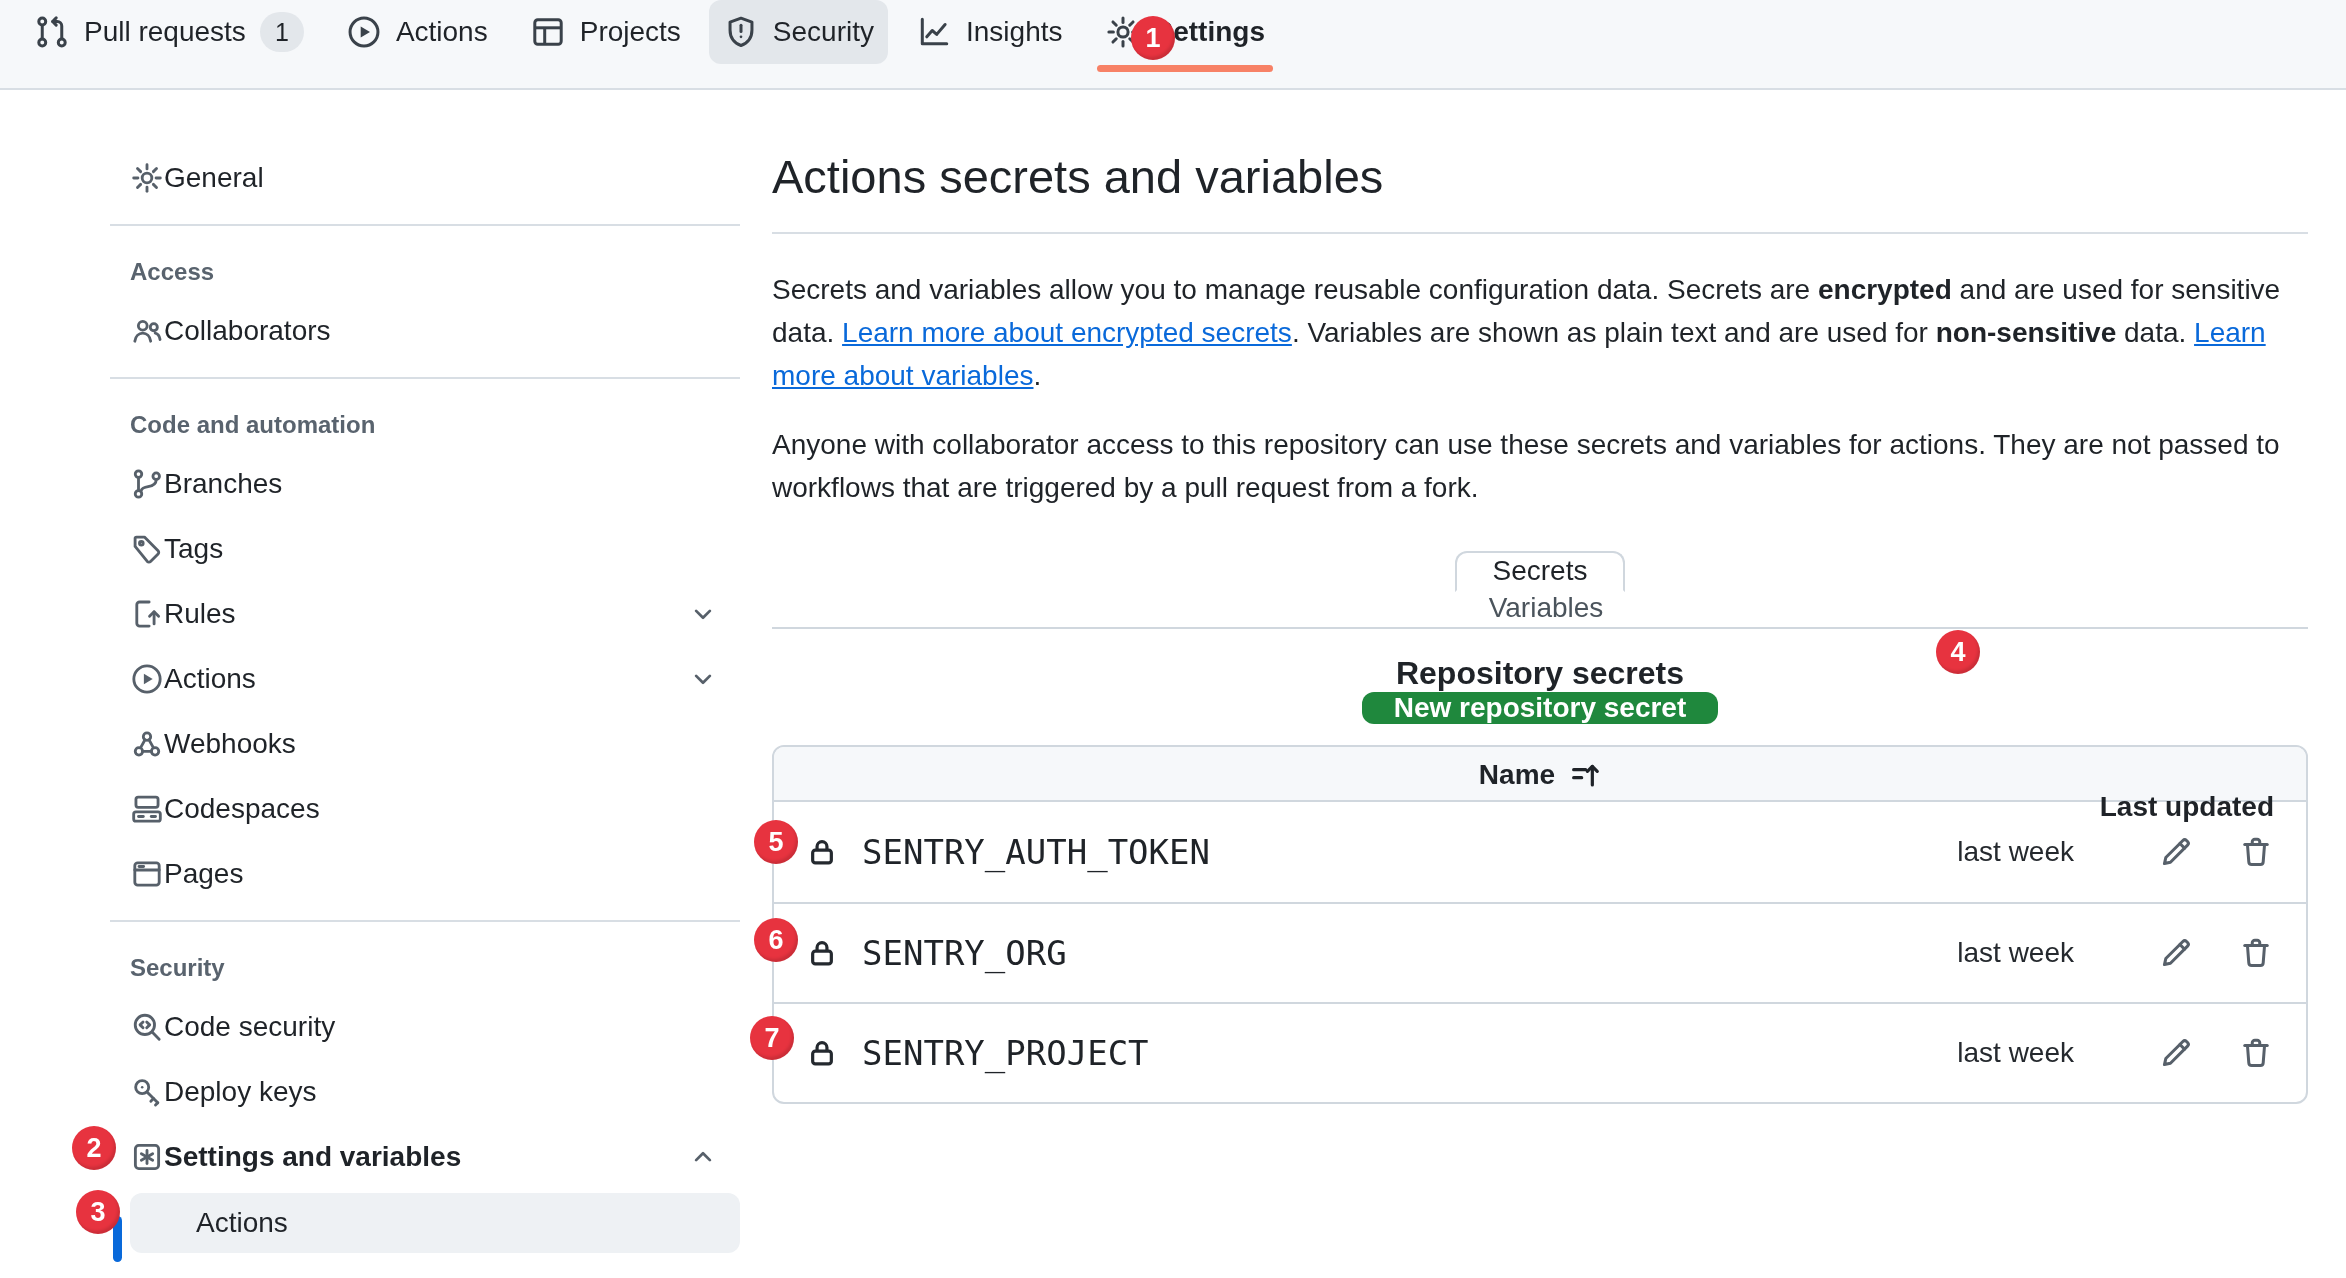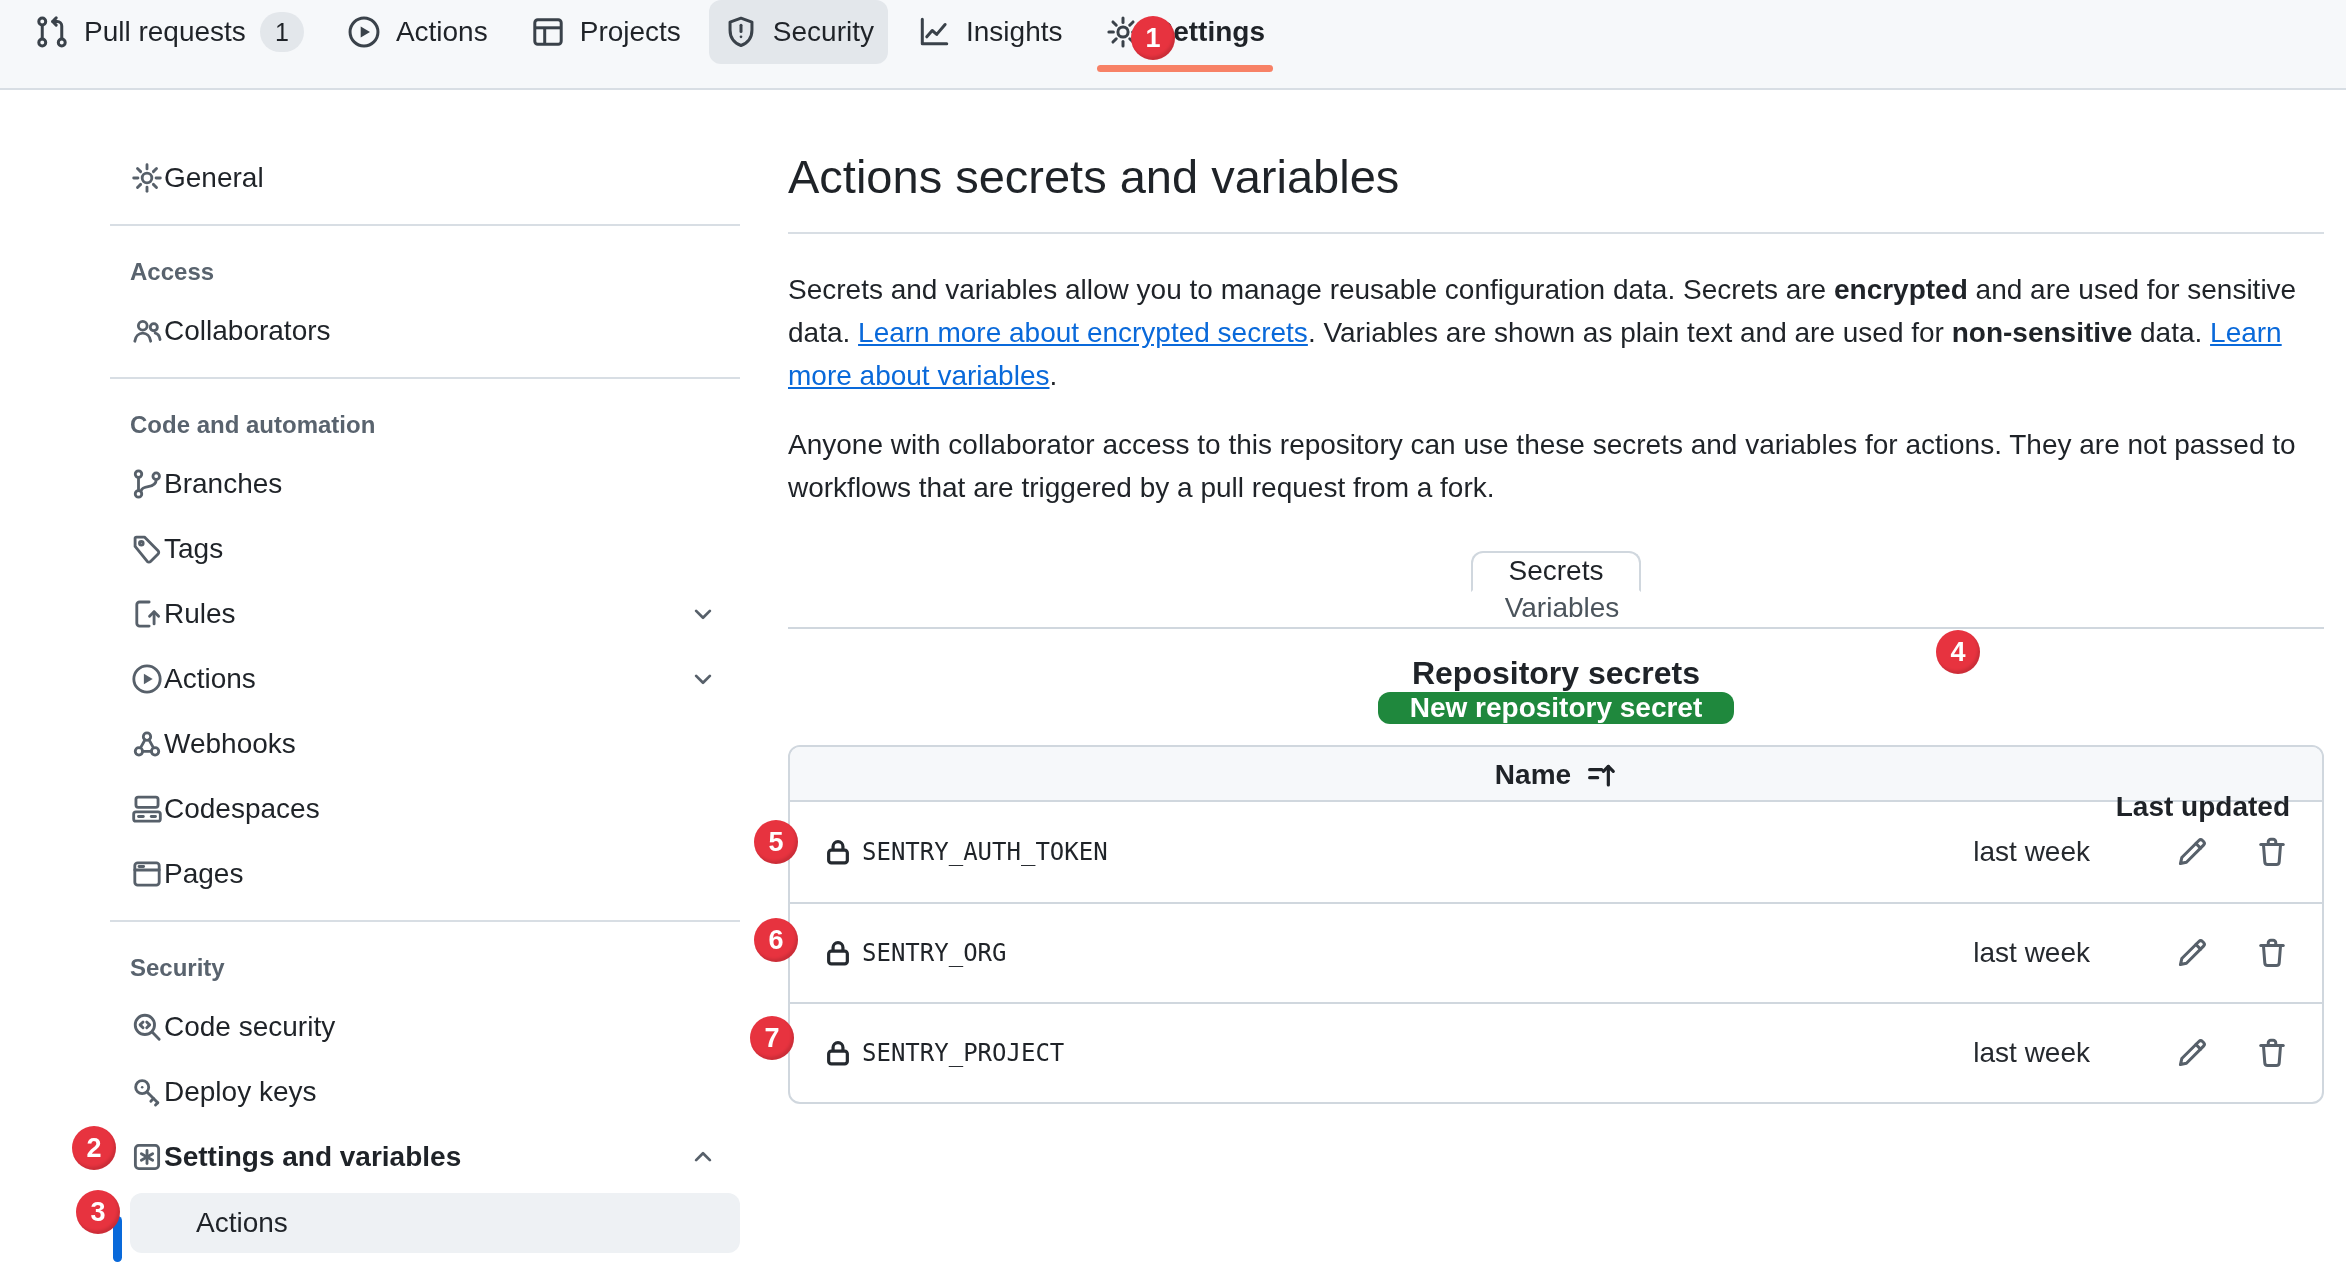--- a/index.html
+++ b/index.html
@@ -79,21 +79,21 @@
   }
   .sub-item{
     position:relative;
     margin-top:6px;height:60px;margin-left:20px;
     background:var(--selected);border-radius:12px;
     display:flex;align-items:center;
     padding-left:66px;font-size:28px;color:var(--fg);cursor:pointer;
   }
 
   
-  .main{position:absolute;left:788px;top:130px;width:1536px;}
+  .main{position:absolute;left:772px;top:130px;width:1536px;}
   .page-title{margin-top:16px;font-size:47px;font-weight:400;line-height:62px;color:var(--fg);}
   .title-divider{border:none;border-top:2px solid var(--border-light);margin-top:24px;}
   .desc{margin-top:34px;font-size:28px;line-height:43px;color:var(--fg);max-width:1532px;}
   .desc2{margin-top:26px;font-size:28px;line-height:43px;color:var(--fg);max-width:1532px;}
   .desc strong,.desc2 strong{font-weight:700;}
   a.link{color:var(--link);text-decoration:underline;cursor:pointer;}
 
   .tabs{display:flex;align-items:center;margin-top:42px;height:78px;border-bottom:2px solid var(--border);flex-direction:column;}
   .tab-active{
     height:80px;margin-bottom:-2px;
@@ -125,23 +125,23 @@
   .name-header{display:flex;align-items:center;gap:14px;cursor:pointer;}
   .sort-icon{width:32px;height:32px;color:var(--fg);}
   .sort-icon svg{width:32px;height:32px;}
   .col-updated{margin-left:auto;width:200px;text-align:right;}
   .col-actions{width:180px;margin-left:20px;}
   .trow{display:flex;align-items:center;height:100px;padding:0 32px;}
   .trow + .trow{border-top:2px solid var(--border);}
   .lock{width:32px;height:34px;color:#24292f;flex:0 0 auto;}
   .lock svg{width:32px;height:34px;}
   .secret-name{
-    margin-left:8px;
+    margin-left:24px;
     font-family:"DejaVu Sans Mono","Liberation Mono",monospace;
-    font-size:24px;color:var(--fg);letter-spacing:0;
+    font-size:34px;color:var(--fg);letter-spacing:0;
   }
   .cell-updated{margin-left:auto;width:200px;text-align:right;font-size:28px;color:#25292e;}
   .cell-actions{width:180px;margin-left:20px;display:flex;align-items:center;justify-content:flex-end;gap:44px;}
   .icon-btn{background:none;border:none;padding:0;cursor:pointer;color:var(--icon);width:36px;height:36px;}
   .icon-btn svg{width:36px;height:36px;}
 
   
   .abadge{
     position:absolute;width:44px;height:44px;border-radius:50%;
     background:var(--red);color:#fff;

